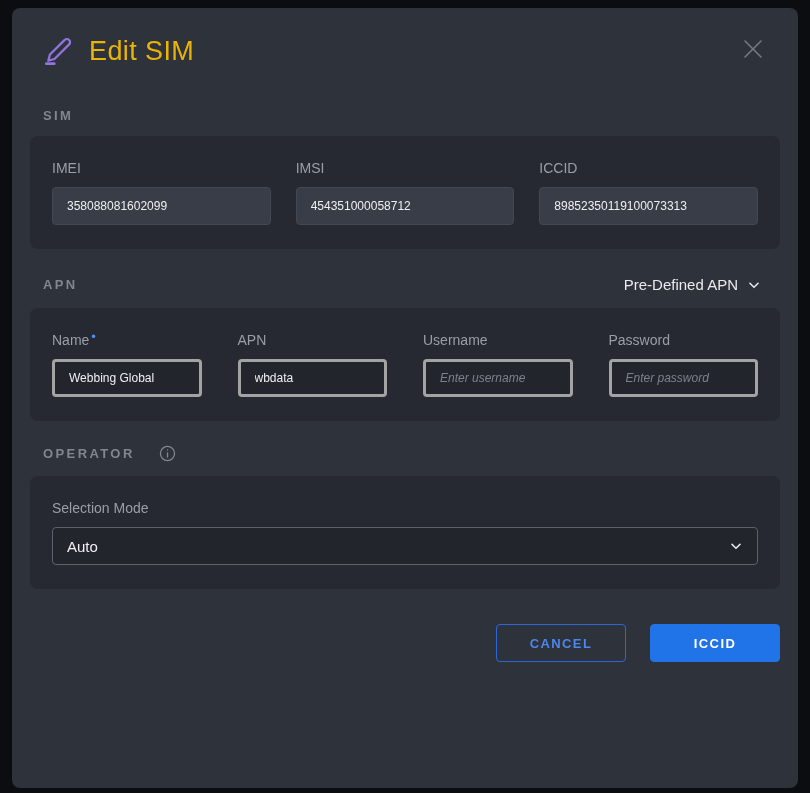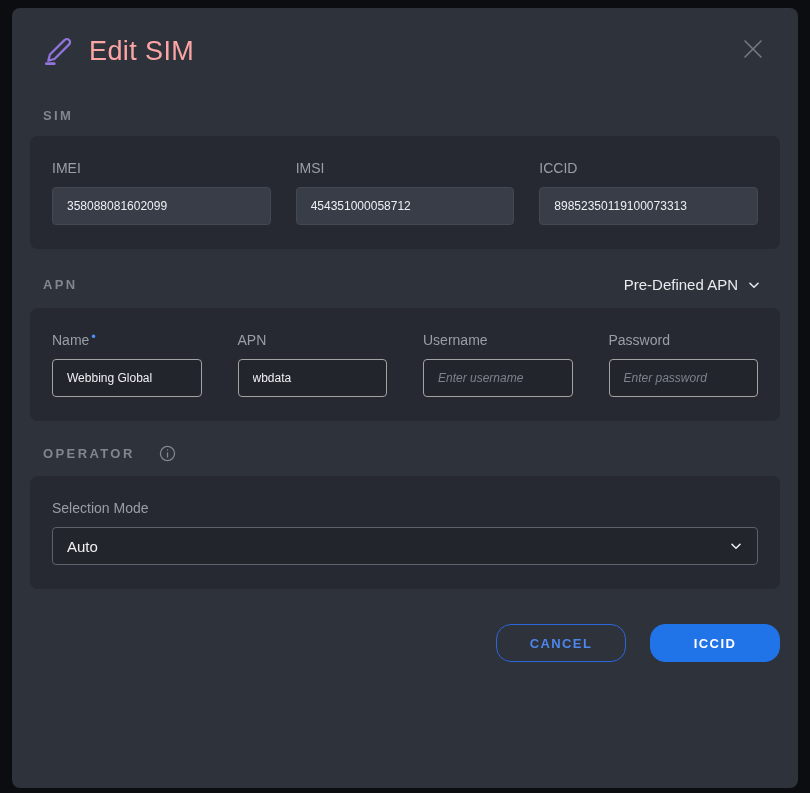--- a/index.html
+++ b/index.html
@@ -27,21 +27,21 @@
   
   .modal-header {
     display: flex;
     align-items: center;
     padding-left: 13px;
     position: relative;
     height: 38px;
   }
   .edit-icon { width: 32px; height: 32px; margin-right: 14px; }
   .modal-title {
-    color: #fca5a5;
+    color: #eab308;
     font-size: 27px;
     font-weight: 400;
     letter-spacing: 0.4px;
   }
   .close-btn {
     position: absolute;
     right: 12px;
     top: 2px;
     width: 30px;
     height: 30px;
@@ -107,21 +107,21 @@
     font-size: 12px;
     font-family: "Liberation Sans", sans-serif;
     outline: none;
   }
   .sim-input {
     background: #383d48;
     border: 1px solid #424854;
   }
   .apn-input {
     background: #22252c;
-    border: 1px solid #a3a3a3;
+    border: 3px solid #a3a3a3;
   }
   .apn-input::placeholder {
     color: #7c828c;
     font-style: italic;
     opacity: 1;
   }
 
   .sim-grid {
     display: grid;
     grid-template-columns: repeat(3, 1fr);
@@ -165,21 +165,21 @@
   .modal-footer {
     display: flex;
     justify-content: flex-end;
     gap: 24px;
     margin-top: 35px;
     padding-right: 0px;
   }
   .btn {
     width: 130px;
     height: 38px;
-    border-radius: 15px;
+    border-radius: 4px;
     font-size: 13px;
     font-weight: 700;
     letter-spacing: 1.4px;
     cursor: pointer;
     font-family: "Liberation Sans", sans-serif;
   }
   .btn-cancel {
     background: transparent;
     border: 1px solid #2c66d9;
     color: #4d86ec;

